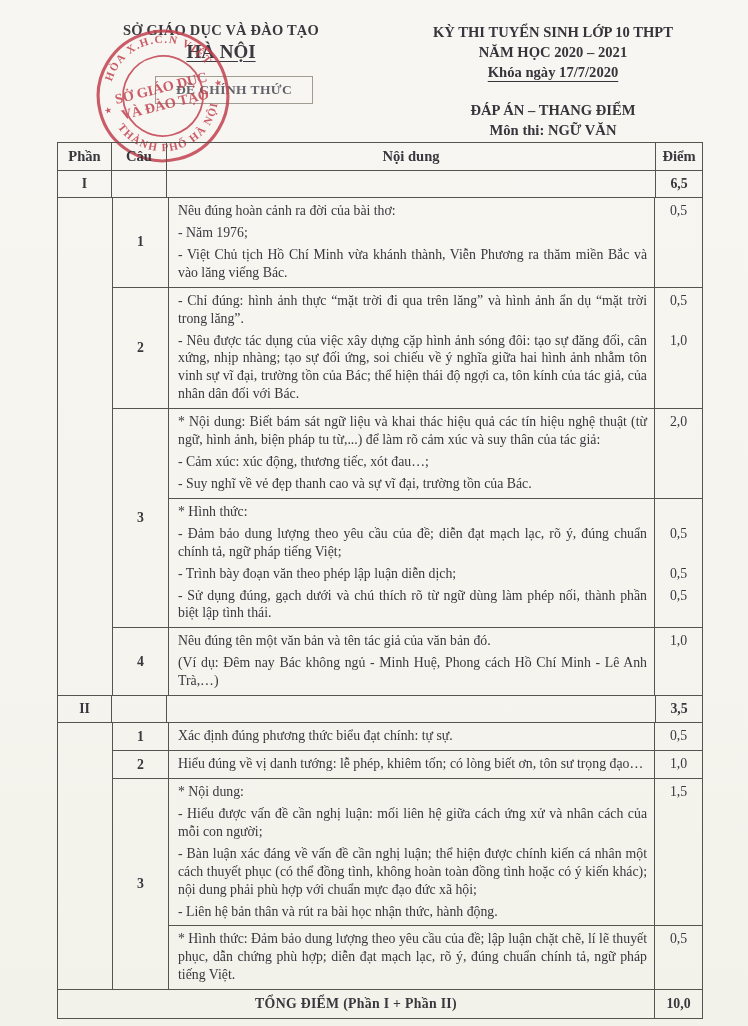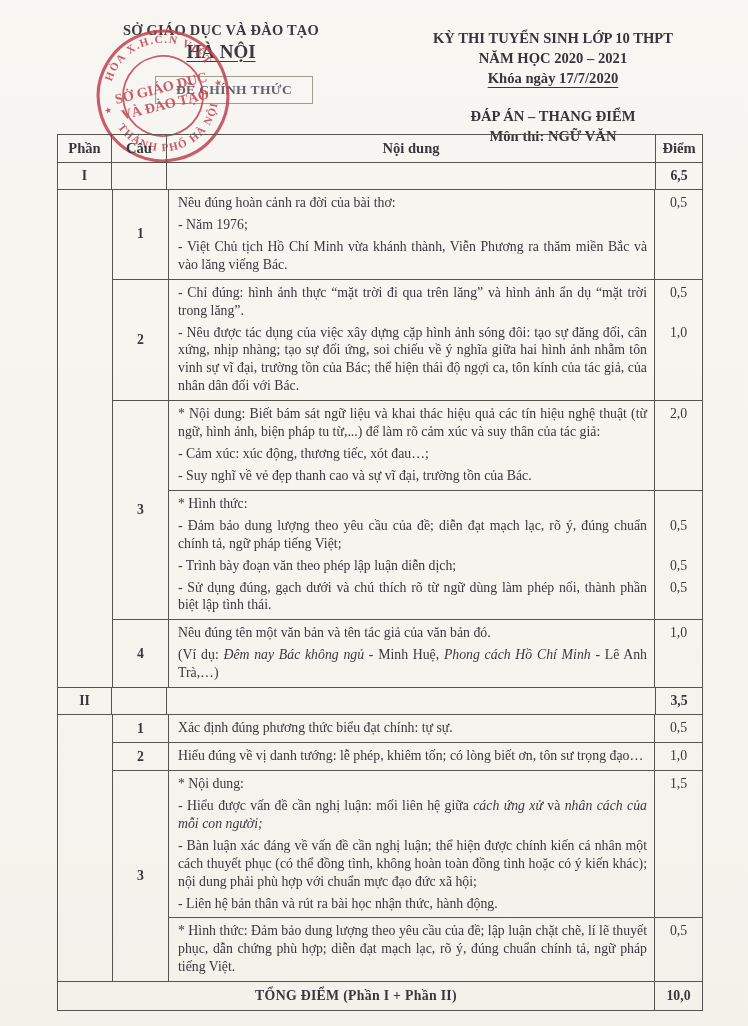--- a/index.html
+++ b/index.html
@@ -12,27 +12,27 @@
   .hdr-left{position:absolute;left:75px;top:22px;width:292px;text-align:center;font-weight:bold;}
   .hl1{font-size:14.5px;letter-spacing:.2px;}
   .hl2{font-size:19px;margin-top:2px;text-decoration:underline;text-underline-offset:3px;}
   .hl-box{display:inline-block;margin-top:13px;margin-left:26px;border:1px solid #a19c91;
           padding:5px 20px;font-size:13.5px;color:#63636a;letter-spacing:.4px;}
   .stamp{position:absolute;left:92px;top:25px;width:142px;height:142px;opacity:.85;filter:blur(.2px);}
   .stamp text{fill:#c2424f;font-family:"Liberation Serif","DejaVu Serif",serif;}
   .stamp .ring{font-size:12.5px;font-weight:bold;letter-spacing:1.6px;}
   .stamp .ctr{font-size:16px;font-weight:bold;text-anchor:middle;}
   .stamp .star{font-size:10px;text-anchor:middle;}
-  .hdr-right{position:absolute;left:388px;top:28px;width:330px;text-align:center;
+  .hdr-right{position:absolute;left:388px;top:22px;width:330px;text-align:center;
              font-weight:bold;font-size:14.6px;line-height:1.3;color:#35353b;}
   .hr-line{margin-top:1px;}
   .u{text-decoration:underline;text-underline-offset:4px;}
   .gap{margin-top:19px;}
   
-  .tbl{position:absolute;left:57px;top:134px;width:644px;border:1.5px solid #55544e;
+  .tbl{position:absolute;left:57px;top:142px;width:644px;border:1.5px solid #55544e;
        font-size:13.8px;line-height:1.3;color:#38383e;}
   .c{box-sizing:border-box;}
   .col-part{width:54px;flex:0 0 auto;border-right:1.5px solid #55544e;}
   .col-cau{width:55px;flex:0 0 auto;border-right:1.5px solid #55544e;}
   .col-content{flex:1 1 auto;min-width:0;}
   .col-score{width:47px;flex:0 0 auto;border-left:1.5px solid #55544e;}
   .thead{display:flex;font-weight:bold;font-size:14.6px;border-bottom:1.5px solid #55544e;}
   .hc{display:flex;align-items:center;justify-content:center;padding:4px 2px;}
   .prow{display:flex;min-height:26px;font-weight:bold;border-bottom:1.5px solid #55544e;}
   .pc{display:flex;align-items:center;justify-content:center;}
@@ -45,21 +45,21 @@
         align-items:center;justify-content:center;font-weight:bold;}
   .qsubs{flex:1 1 auto;display:flex;flex-direction:column;min-width:0;}
   .subrow{display:flex;flex-direction:column;}
   .subrow + .subrow{border-top:1.5px solid #55544e;}
   .item{display:flex;align-items:stretch;}
   .itext{flex:1 1 auto;min-width:0;padding:2px 7px 2px 9px;text-align:justify;}
   .iscore{width:47px;flex:0 0 auto;border-left:1.5px solid #55544e;text-align:center;padding-top:2px;}
   .subrow .item:first-child .itext{padding-top:4px;}
   .subrow .item:first-child .iscore{padding-top:4px;}
   .subrow .item:last-child .itext{padding-bottom:5px;}
-  .it{font-style:italic;margin-top:12px;}
+  .it{margin-top:12px;}
   .trow{display:flex;font-weight:bold;min-height:28px;}
   .tlabel{flex:1 1 auto;display:flex;align-items:center;justify-content:center;letter-spacing:.3px;}
   .tscore{width:47px;flex:0 0 auto;border-left:1.5px solid #55544e;display:flex;
           align-items:center;justify-content:center;}
   
   .foot{position:absolute;left:0;right:0;top:994px;text-align:center;font-weight:bold;
         font-size:13.5px;letter-spacing:.5px;color:#3b3b41;}
 </style>
 </head>
 <body>

